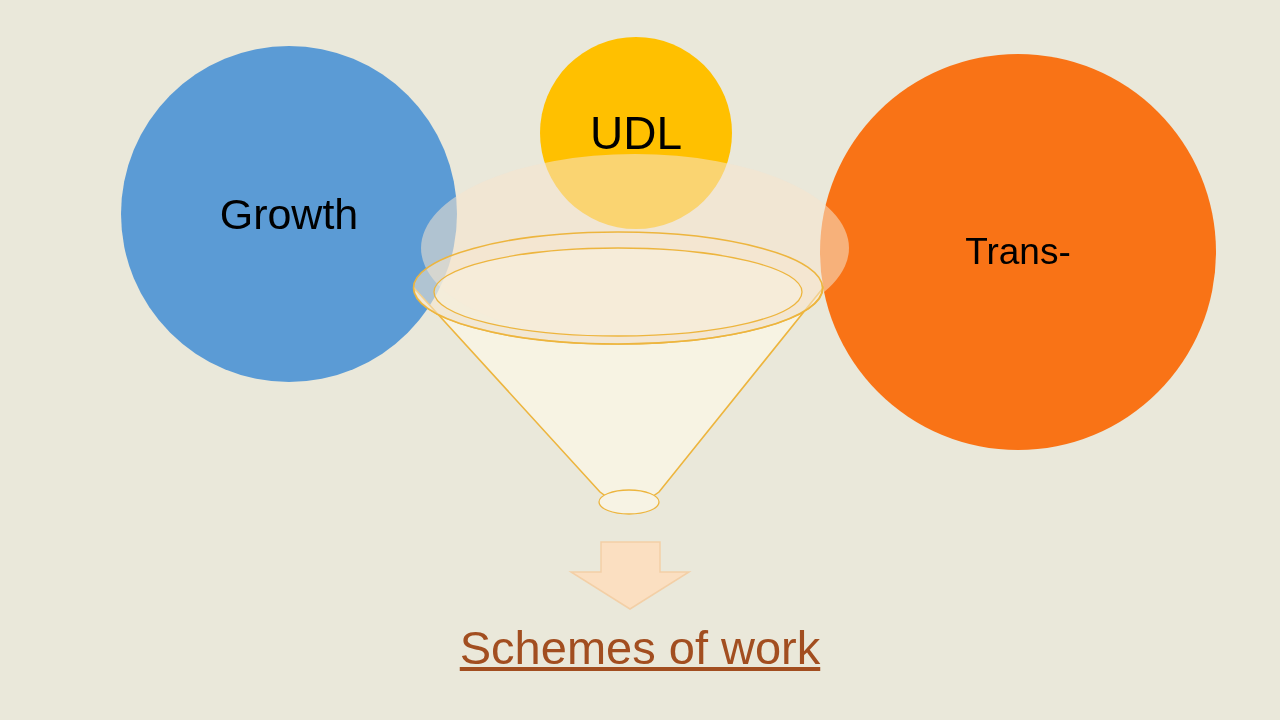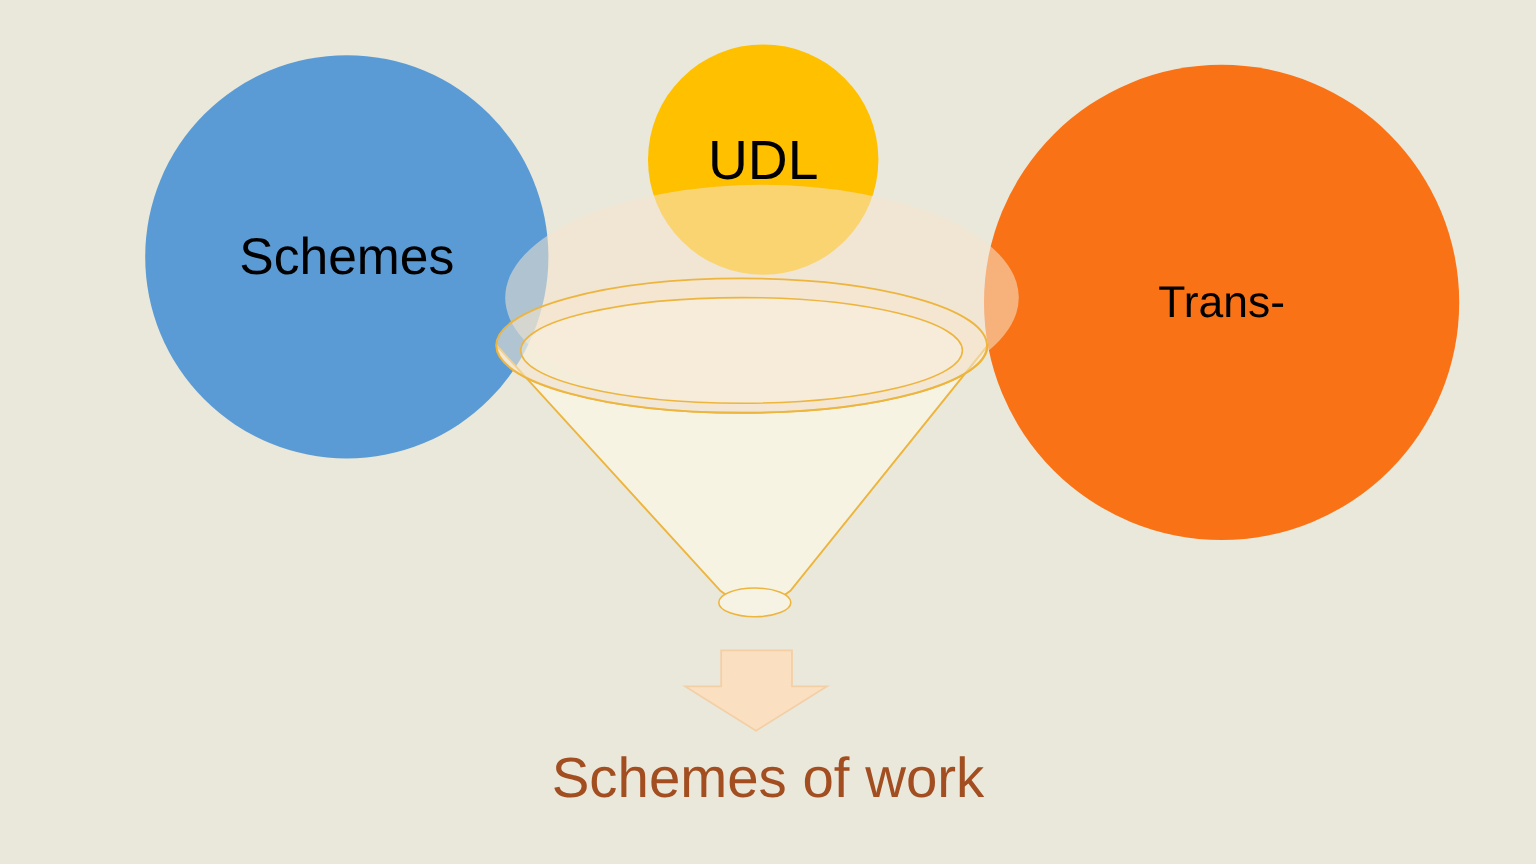--- a/index.html
+++ b/index.html
@@ -53,30 +53,31 @@
     font-size: 37px;
   }
   .caption {
     position: absolute;
     left: 0;
     top: 620px;
     width: 1280px;
     text-align: center;
     font-size: 47px;
     color: #a24e20;
+    text-decoration: underline;
   }
 </style>
 </head>
 <body>
 
 <div class="slide">
 
   <div class="circle circle-growth">
     <div class="circle-label">
-      <span>Schemes</span>
+      <span>Growth</span>
     </div>
   </div>
 
   <div class="circle circle-udl">
     <div class="circle-label">
       <span>UDL</span>
     </div>
   </div>
 
   <div class="circle circle-trans">

